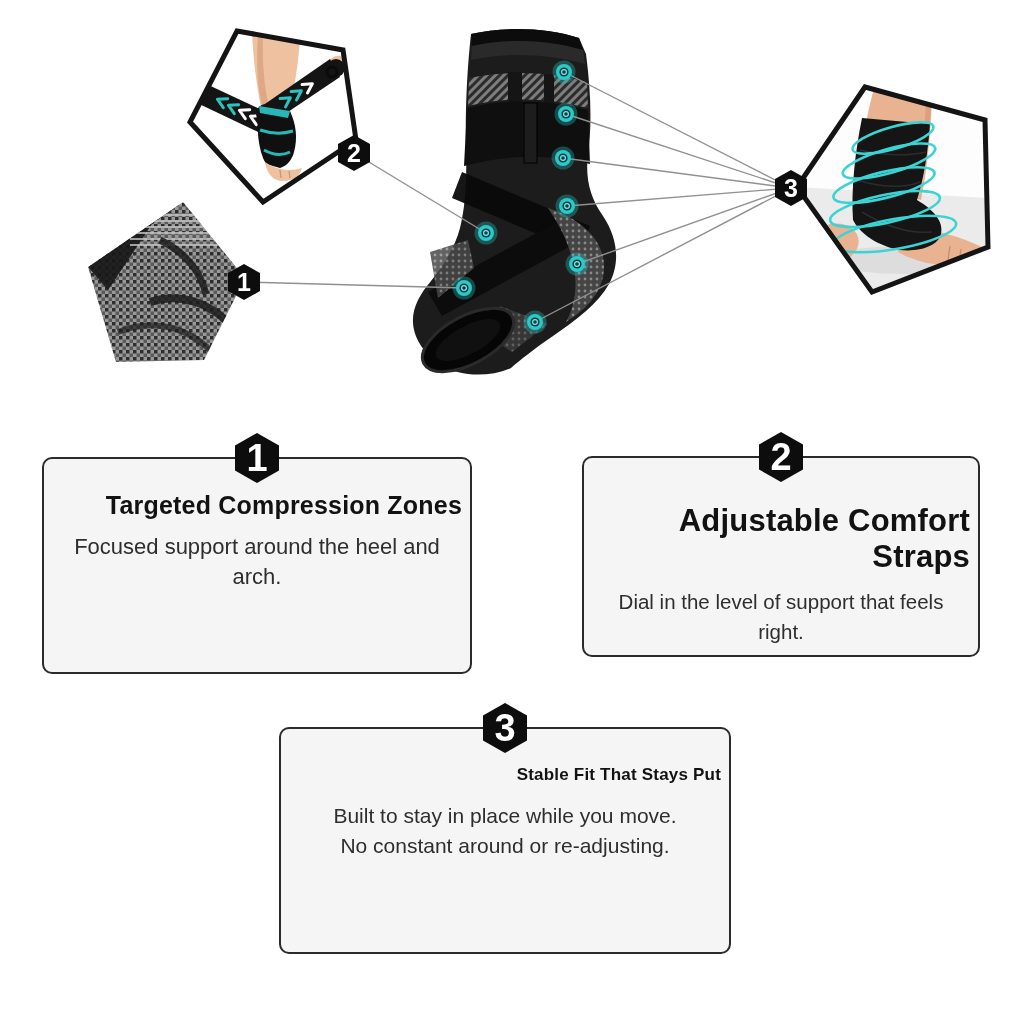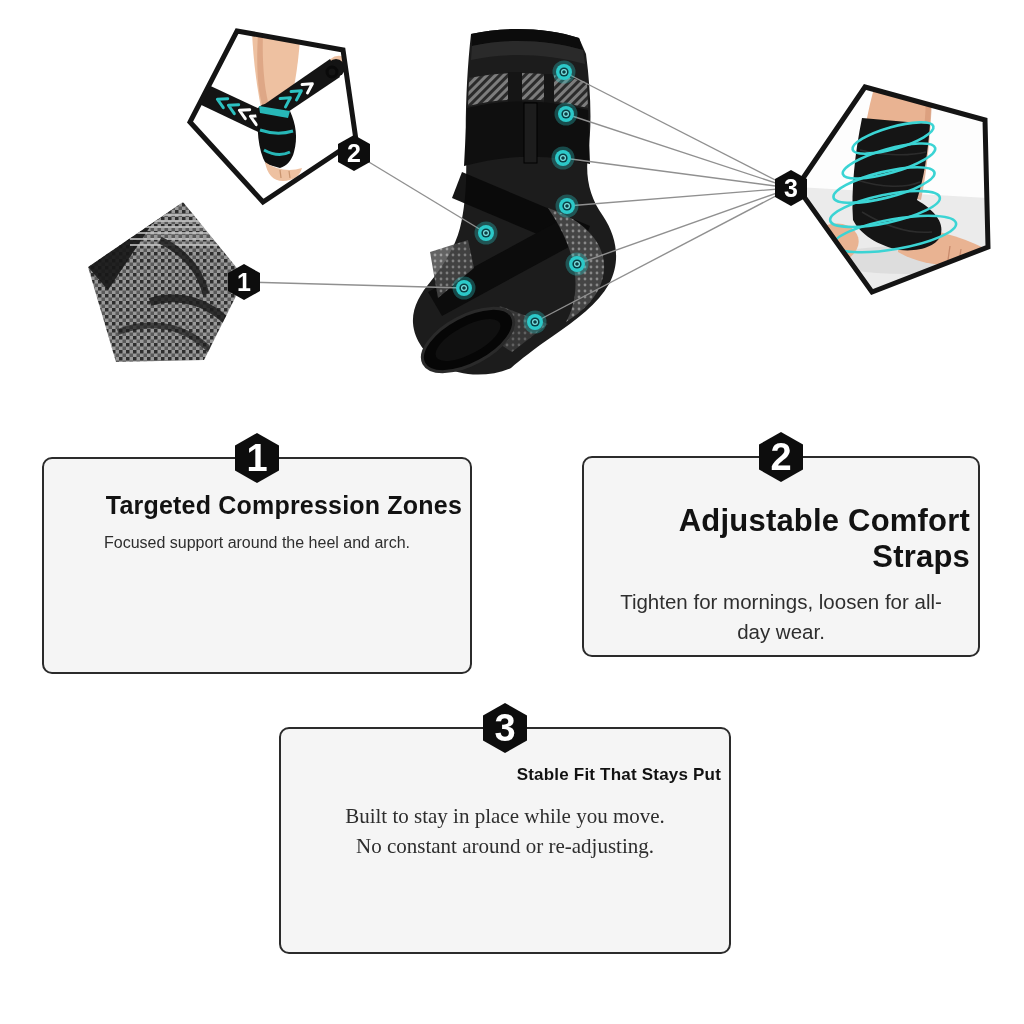--- a/index.html
+++ b/index.html
@@ -20,27 +20,27 @@
   .card-hex{top:-26px;left:50%;transform:translateX(-50%);}
   
   .card{
     position:absolute;box-sizing:border-box;background:#f5f5f5;
     border:2px solid #2b2b2b;border-radius:10px;text-align:center;
   }
   .card h2{margin:32px 8px 12px;font-size:25px;color:#121212;letter-spacing:.2px;text-align:right;}
   .card p{margin:0 22px;color:#2e2e2e;}
   .card-1{left:42px;top:457px;width:430px;height:217px;}
   .card-1 h2{font-size:25px;}
-  .card-1 p{font-size:16px;line-height:1.38;}
+  .card-1 p{font-size:22px;line-height:1.38;}
   .card-2{left:582px;top:456px;width:398px;height:201px;}
   .card-2 h2{font-size:31px;margin-top:45px;}
   .card-2 p{font-size:20.5px;line-height:1.45;margin:0 20px;}
   .card-3{left:279px;top:727px;width:452px;height:227px;}
   .card-3 h2{font-size:17px;margin-top:36px;margin-bottom:16px;}
-  .card-3 p{font-size:21px;line-height:1.43;margin:0 16px;font-family:Liberation Serif, serif;}
+  .card-3 p{font-size:21px;line-height:1.43;margin:0 16px;}
 </style>
 </head>
 <body>
 
 <div class="stage">
 
   <svg class="hero-svg" width="1024" height="430" viewBox="0 0 1024 430">
     <defs>
       <pattern id="knit" width="7" height="7" patternUnits="userSpaceOnUse">
         <rect width="7" height="7" fill="#999999"></rect>
@@ -251,21 +251,21 @@
     </div>
     <h2>Targeted Compression Zones</h2>
     <p>Focused support around the heel and arch.</p>
   </section>
 
   <section class="card card-2">
     <div class="hex hex-lg card-hex">
       <span>2</span>
     </div>
     <h2>Adjustable Comfort Straps</h2>
-    <p>Tighten for mornings, loosen for all-day wear.</p>
+    <p>Dial in the level of support that feels right.</p>
   </section>
 
   <section class="card card-3">
     <div class="hex hex-lg card-hex">
       <span>3</span>
     </div>
     <h2>Stable Fit That Stays Put</h2>
     <p>Built to stay in place while you move.</p>
     <p>No constant around or re-adjusting.</p>
   </section>

